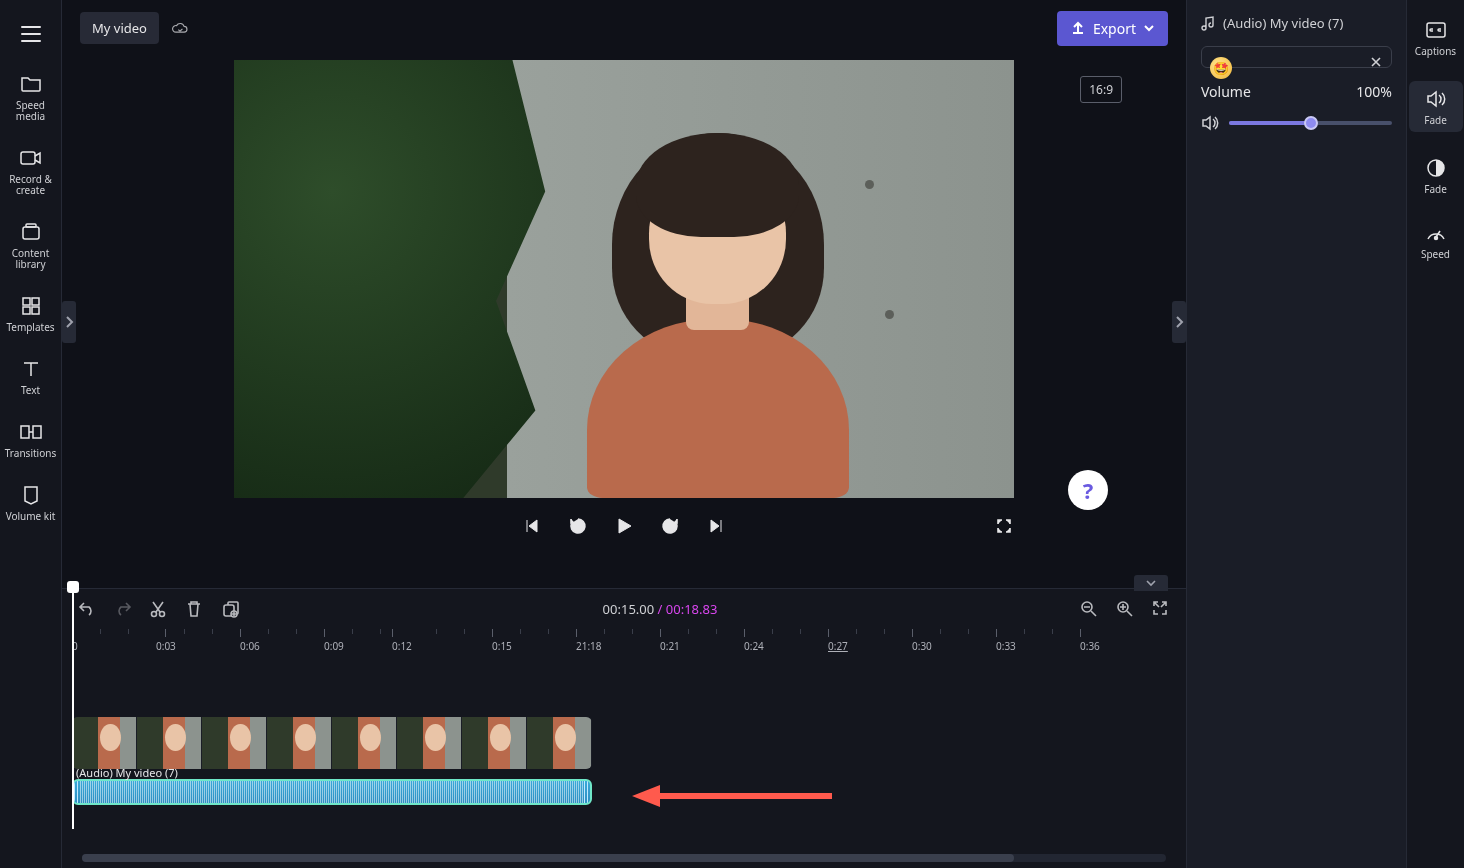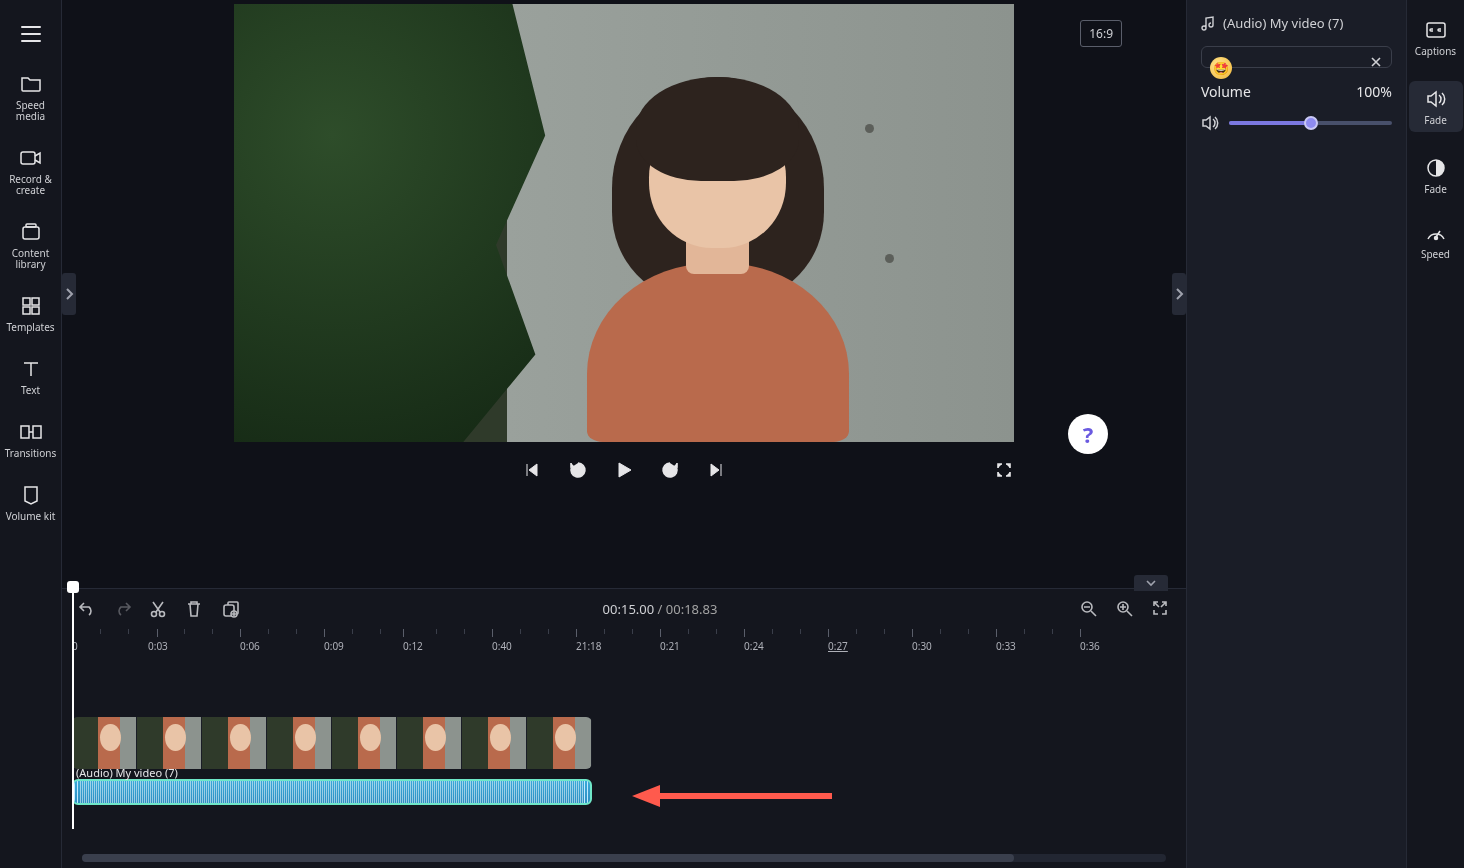--- a/index.html
+++ b/index.html
@@ -47,21 +47,21 @@
   .side-tab{position:absolute;top:50%;width:14px;height:42px;background:#262a36;border-radius:3px;display:flex;align-items:center;justify-content:center;cursor:pointer;transform:translateY(-50%)}
   .side-tab.left{left:0}
   .side-tab svg{stroke:#9fa2ad;fill:none;stroke-width:2}
   
   .timeline{height:280px;border-top:1px solid #262a36;display:flex;flex-direction:column;background:#14161e;position:relative}
   .tl-toolbar{height:40px;display:flex;align-items:center;padding:0 16px;gap:18px}
   .tl-toolbar .tool{width:18px;height:18px;cursor:pointer;opacity:.85}
   .tl-toolbar .tool.off{opacity:.35;cursor:default}
   .tl-toolbar svg{stroke:#d6d7db;fill:none;stroke-width:1.6}
   .tl-time{flex:1;text-align:center;font-size:13px;color:#cfd0d4}
-  .tl-time .dur{color:#a3a3a3}
+  .tl-time .dur{color:#d946ef}
   .ruler{height:24px;position:relative;font-size:10px;color:#aeb0b8;margin-left:10px}
   .tick{position:absolute;top:0;height:100%;display:flex;flex-direction:column;align-items:flex-start}
   .tick::before{content:"";width:1px;height:9px;background:#5a5e6a;display:block;margin-bottom:2px}
   .tick.minor::before{height:5px;background:#3a3e4a}
   .playhead{position:absolute;left:10px;top:0;width:2px;height:240px;background:#ffffff;z-index:5}
   .playhead::before{content:"";position:absolute;top:-8px;left:-5px;width:12px;height:12px;background:#fff;border-radius:3px}
   .tracks{flex:1;position:relative;margin-left:10px;overflow:hidden}
   .vtrack{position:absolute;top:64px;left:0;width:520px;height:52px;border-radius:6px;overflow:hidden;display:flex;background:#2b2f3a}
   .thumb{flex:1;background:linear-gradient(90deg,#2f3a2a 0%,#2f3a2a 40%,#b96a4c 40%,#b96a4c 75%,#8c938e 75%);border-right:1px solid #1a1d26;position:relative}
   .thumb::after{content:"";position:absolute;top:14%;left:44%;width:32%;height:52%;background:#e9c4a7;border-radius:50%}
@@ -163,20 +163,37 @@
       <div class="nav-ico">
           <svg width="18" height="20" viewBox="0 0 18 20">
             <path d="M3 2h12v14l-6 3-6-3V2z"></path>
           </svg>
         </div>
       <span>Volume kit</span>
     </div>
   </div>
 
   <div class="main">
+    <div class="topbar">
+      <div class="chip">My video</div>
+      <svg class="cloud-ico" viewBox="0 0 22 16">
+          <path d="M6 13a4 4 0 1 1 .8-7.9A5 5 0 0 1 16 6a3.5 3.5 0 0 1 0 7H6z" fill="none" stroke="#cfd0d4" stroke-width="1.4"></path>
+          <path d="M9 10l2 2 3-3" fill="none" stroke="#cfd0d4" stroke-width="1.4"></path>
+        </svg>
+      <div class="topbar-spacer"></div>
+      <button class="export-btn">
+        <svg width="14" height="14" viewBox="0 0 14 14">
+            <path d="M7 11V2M3 6l4-4 4 4M2 12h10"></path>
+          </svg>
+        <span>Export</span>
+        <svg width="10" height="6" viewBox="0 0 10 6">
+            <path d="M1 1l4 4 4-4"></path>
+          </svg>
+      </button>
+    </div>
 
     <div class="stage">
       <div class="side-tab left">
           <svg width="8" height="12" viewBox="0 0 8 12">
             <path d="M2 1l5 5-5 5"></path>
           </svg>
         </div>
       <div class="side-tab right" style="right:0">
           <svg width="8" height="12" viewBox="0 0 8 12">
             <path d="M2 1l5 5-5 5"></path>
@@ -282,42 +299,42 @@
               <path d="M6 2H2v4M10 2h4v4M6 14H2v-4M10 14h4v-4M2 2l5 5M14 2l-5 5"></path>
             </svg></div>
       </div>
 
       <div class="ruler" id="ruler">
           <div class="tick" style="left: 0px;">
             <span>0</span>
           </div>
           <div class="tick minor" style="left: 28px;"></div>
           <div class="tick minor" style="left: 56px;"></div>
-          <div class="tick" style="left: 76px; align-items: center;">
+          <div class="tick" style="left: 84px; align-items: center;">
             <span>0:03</span>
           </div>
           <div class="tick minor" style="left: 112px;"></div>
           <div class="tick minor" style="left: 140px;"></div>
           <div class="tick" style="left: 168px;">
             <span>0:06</span>
           </div>
           <div class="tick minor" style="left: 196px;"></div>
           <div class="tick minor" style="left: 224px;"></div>
           <div class="tick" style="left: 252px;">
             <span>0:09</span>
           </div>
           <div class="tick minor" style="left: 280px;"></div>
           <div class="tick minor" style="left: 308px;"></div>
-          <div class="tick" style="left: 331px;">
+          <div class="tick" style="left: 320px;">
             <span>0:12</span>
           </div>
           <div class="tick minor" style="left: 364px;"></div>
           <div class="tick minor" style="left: 392px;"></div>
           <div class="tick" style="left: 420px;">
-            <span>0:40</span>
+            <span>0:15</span>
           </div>
           <div class="tick minor" style="left: 448px;"></div>
           <div class="tick minor" style="left: 476px;"></div>
           <div class="tick" style="left: 504px;">
             <span>21:18</span>
           </div>
           <div class="tick minor" style="left: 532px;"></div>
           <div class="tick minor" style="left: 560px;"></div>
           <div class="tick" style="left: 588px;">
             <span>0:21</span>

